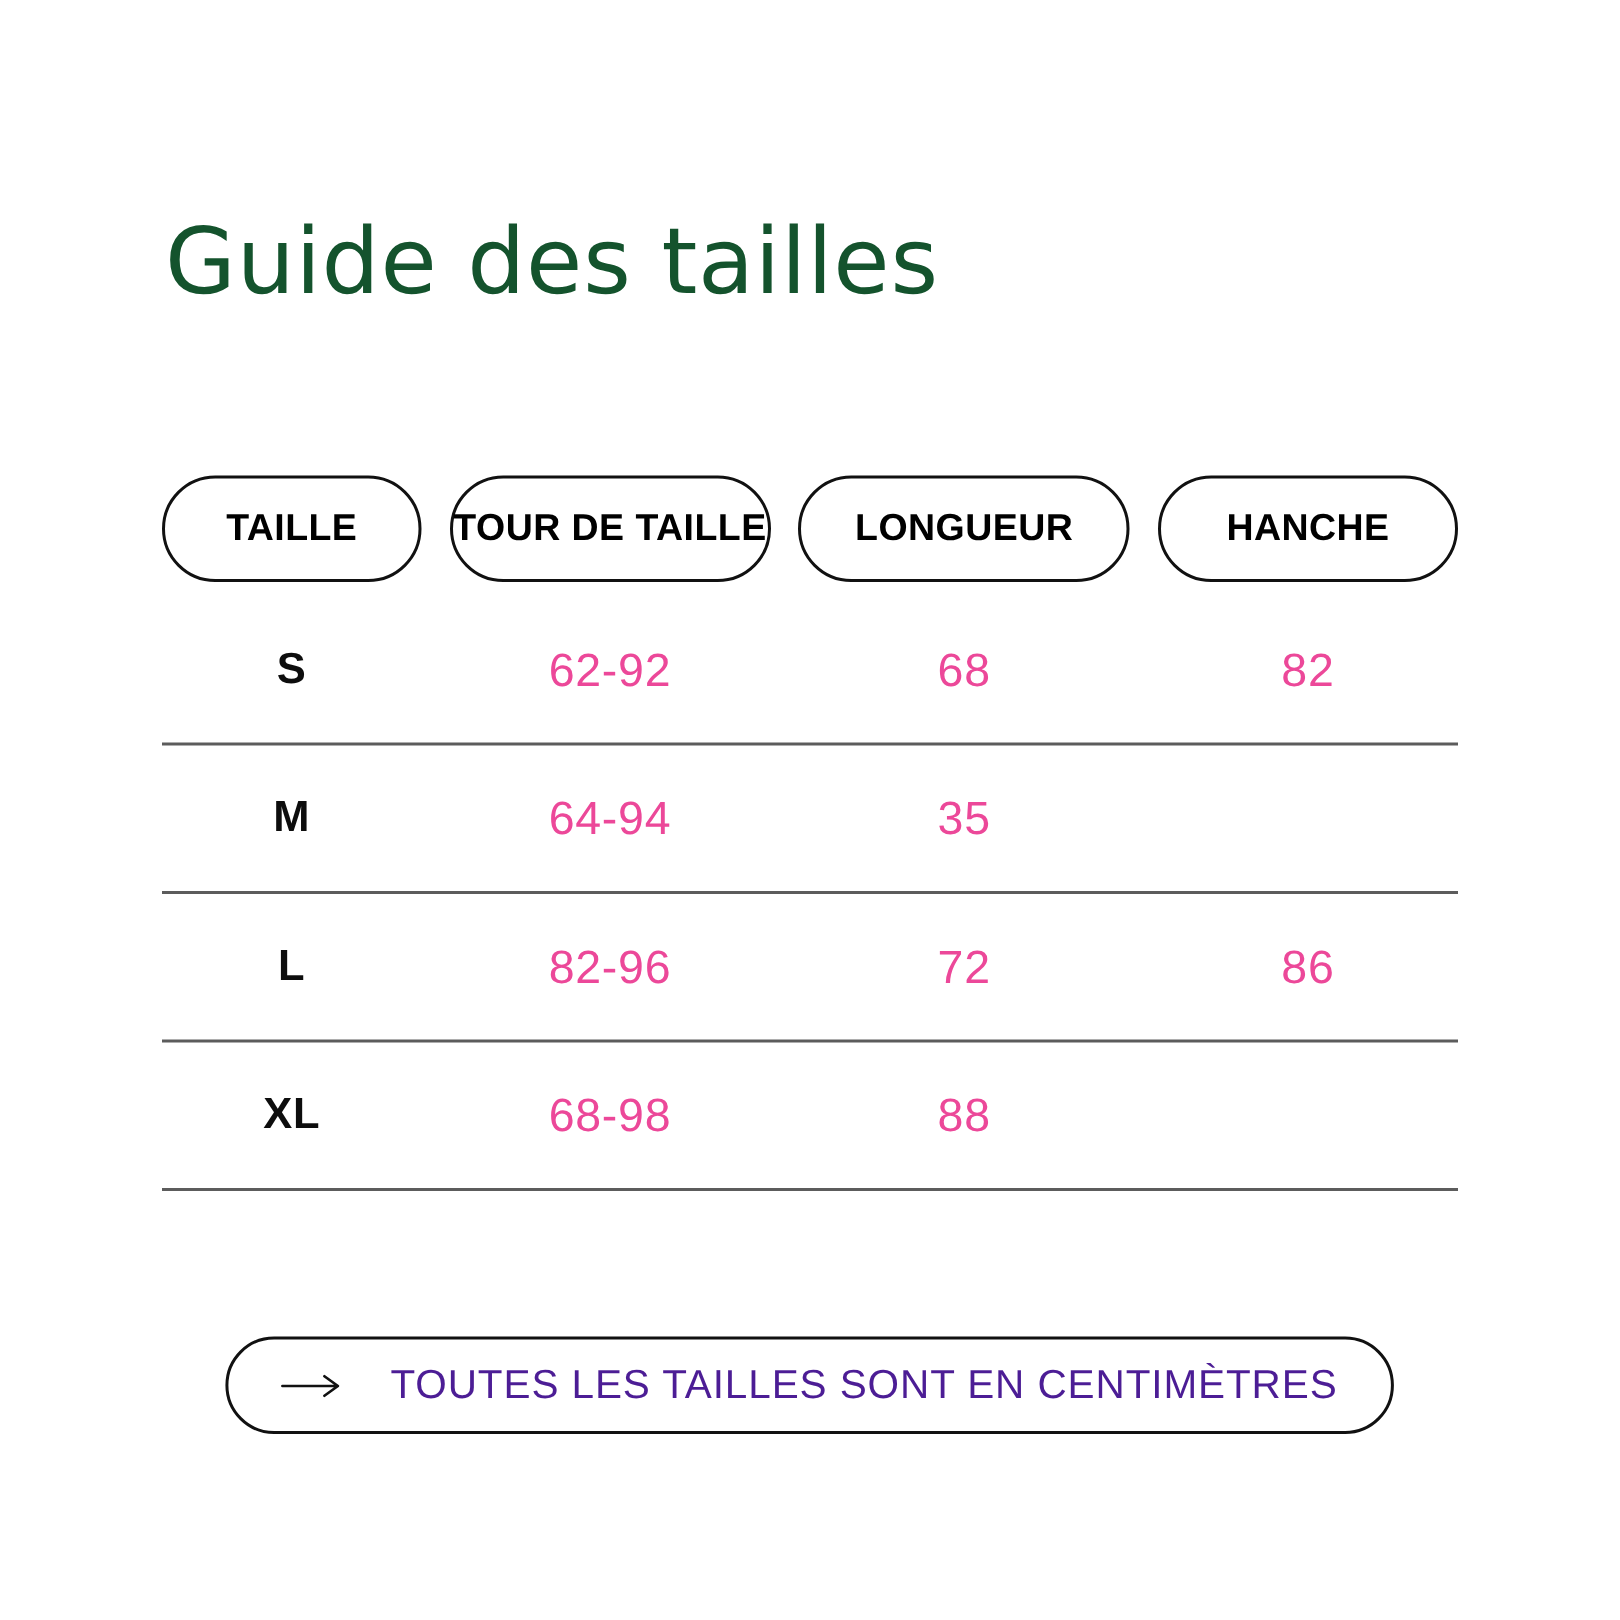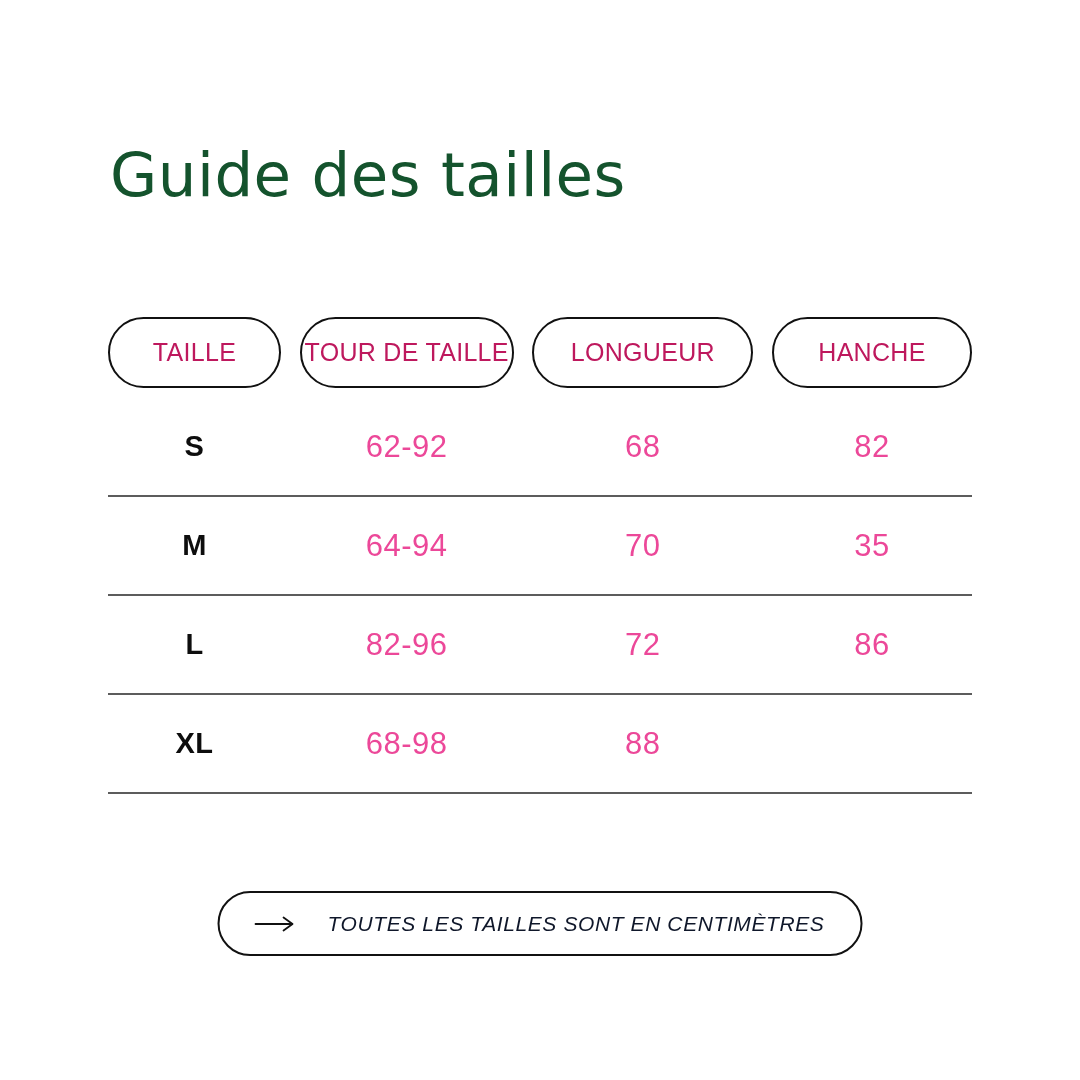--- a/index.html
+++ b/index.html
@@ -53,24 +53,24 @@
     box-sizing: border-box;
     height: 71px;
     border: 2.5px solid #111111;
     border-radius: 37px;
     background: #ffffff;
     display: flex;
     align-items: center;
     justify-content: center;
   }
   .pill-label {
-    font-weight: 400;
+    font-weight: 700;
     font-size: 25px;
     letter-spacing: 0.3px;
-    color: #be185d;
+    color: #000000;
     white-space: nowrap;
   }
 
   
   .rows {
     position: absolute;
     left: 108px;
     top: 398px;
     width: 864px;
   }
@@ -109,24 +109,23 @@
     align-items: center;
     gap: 32px;
     padding: 0 36px 0 34px;
     white-space: nowrap;
   }
   .arrow-icon {
     display: flex;
     align-items: center;
   }
   .footer-note {
-    font-size: 21px;
+    font-size: 27px;
     letter-spacing: 0.6px;
-    color: #0f172a;
-    font-style: italic;
+    color: #4c1d95;
   }
 </style>
 </head>
 <body>
 
 <div class="canvas">
 
   <h1 class="title">Guide des tailles</h1>
 
   <div>
@@ -151,21 +150,20 @@
       <div class="trow grid4">
         <div class="cell size-cell">S</div>
         <div class="cell">62-92</div>
         <div class="cell">68</div>
         <div class="cell">82</div>
       </div>
 
       <div class="trow grid4">
         <div class="cell size-cell">M</div>
         <div class="cell">64-94</div>
-        <div class="cell">70</div>
         <div class="cell">35</div>
       </div>
 
       <div class="trow grid4">
         <div class="cell size-cell">L</div>
         <div class="cell">82-96</div>
         <div class="cell">72</div>
         <div class="cell">86</div>
       </div>
 

